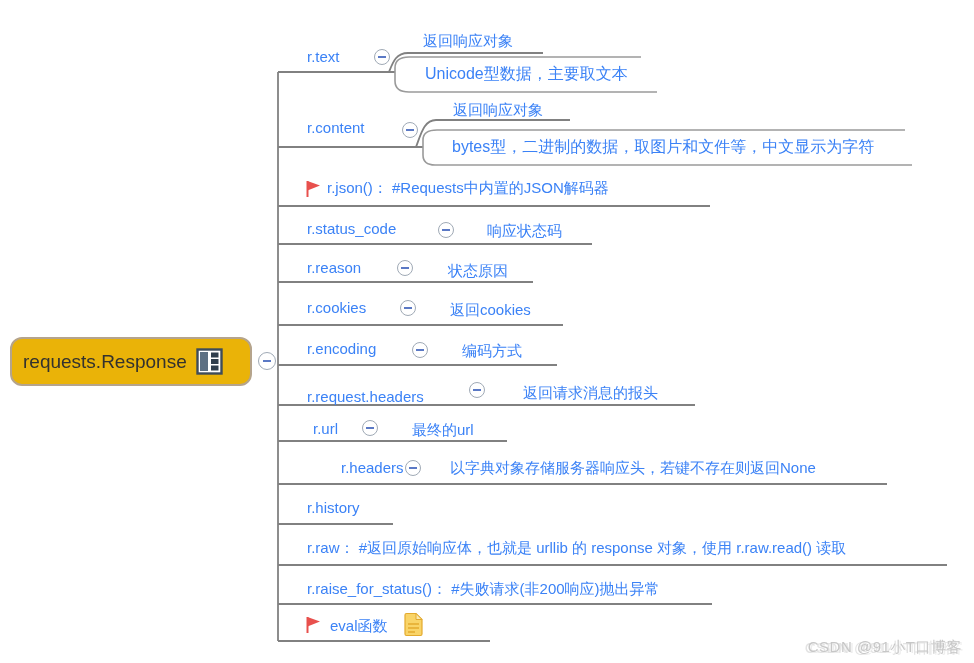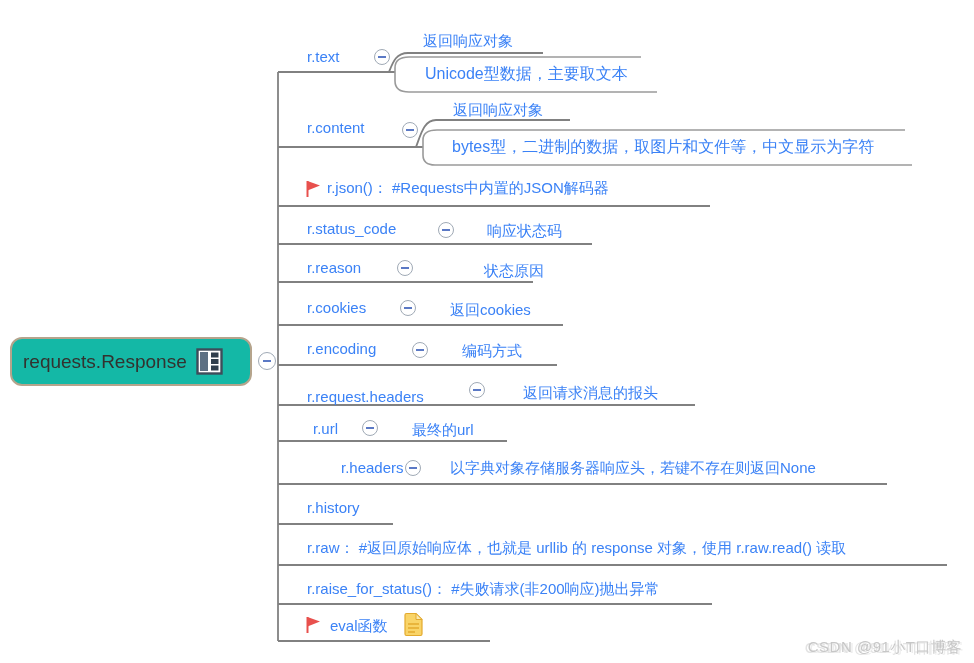--- a/index.html
+++ b/index.html
@@ -15,21 +15,21 @@
   .topic.big{font-size:16px;}
   .collapse-btn{
     position:absolute;width:16px;height:16px;border-radius:50%;
     border:1px solid #a0aab6;background:#ffffff;box-sizing:border-box;
     display:flex;align-items:center;justify-content:center;cursor:pointer;
   }
   .collapse-btn::after{content:"";display:block;width:8px;height:2px;background:#5b79c5;}
   .collapse-btn.root-collapse{width:18px;height:18px;}
   .root-node{
     position:absolute;left:10px;top:337px;width:242px;height:49px;box-sizing:border-box;
-    background:#14b8a6;border:2px solid #b5a48c;border-radius:12px;
+    background:#eab308;border:2px solid #b5a48c;border-radius:12px;
     display:flex;align-items:center;gap:9px;padding-left:11px;
   }
   .root-node .root-label{font-size:19px;color:#33322f;white-space:nowrap;}
   .icon{display:inline-block;vertical-align:middle;}
   .flag-icon{position:absolute;width:15px;height:18px;}
   .note-icon{position:absolute;width:21px;height:25px;}
   .watermark{
     position:absolute;right:12px;bottom:6px;font-size:15px;color:#c7c7c7;
     letter-spacing:0.5px;white-space:nowrap;
     text-shadow:-3px 1px 0 #e3e3e3, 2px 1px 0 #ededed;
@@ -93,21 +93,21 @@
     <path d="M1.5,1 L14,5.5 L1.5,10.5 Z" fill="#e8504d"></path>
   </svg>
   <span class="topic" style="left:327px;top:166px;margin-top:12px;">r.json()： #Requests中内置的JSON解码器</span>
 
   <span class="topic" style="left:307px;top:219px;">r.status_code</span>
   <span class="collapse-btn" style="left:438px;top:222px;"></span>
   <span class="topic cn" style="left:487px;top:221px;">响应状态码</span>
 
   <span class="topic" style="left:307px;top:258px;">r.reason</span>
   <span class="collapse-btn" style="left:397px;top:260px;"></span>
-  <span class="topic cn" style="left:448px;top:261px;margin-left:36px;">状态原因</span>
+  <span class="topic cn" style="left:448px;top:261px;">状态原因</span>
 
   <span class="topic" style="left:307px;top:298px;">r.cookies</span>
   <span class="collapse-btn" style="left:400px;top:300px;"></span>
   <span class="topic cn" style="left:450px;top:300px;">返回cookies</span>
 
   <span class="topic" style="left:307px;top:339px;">r.encoding</span>
   <span class="collapse-btn" style="left:412px;top:342px;"></span>
   <span class="topic cn" style="left:462px;top:341px;">编码方式</span>
 
   <span class="topic" style="left:307px;top:379px;margin-top:8px;">r.request.headers</span>

